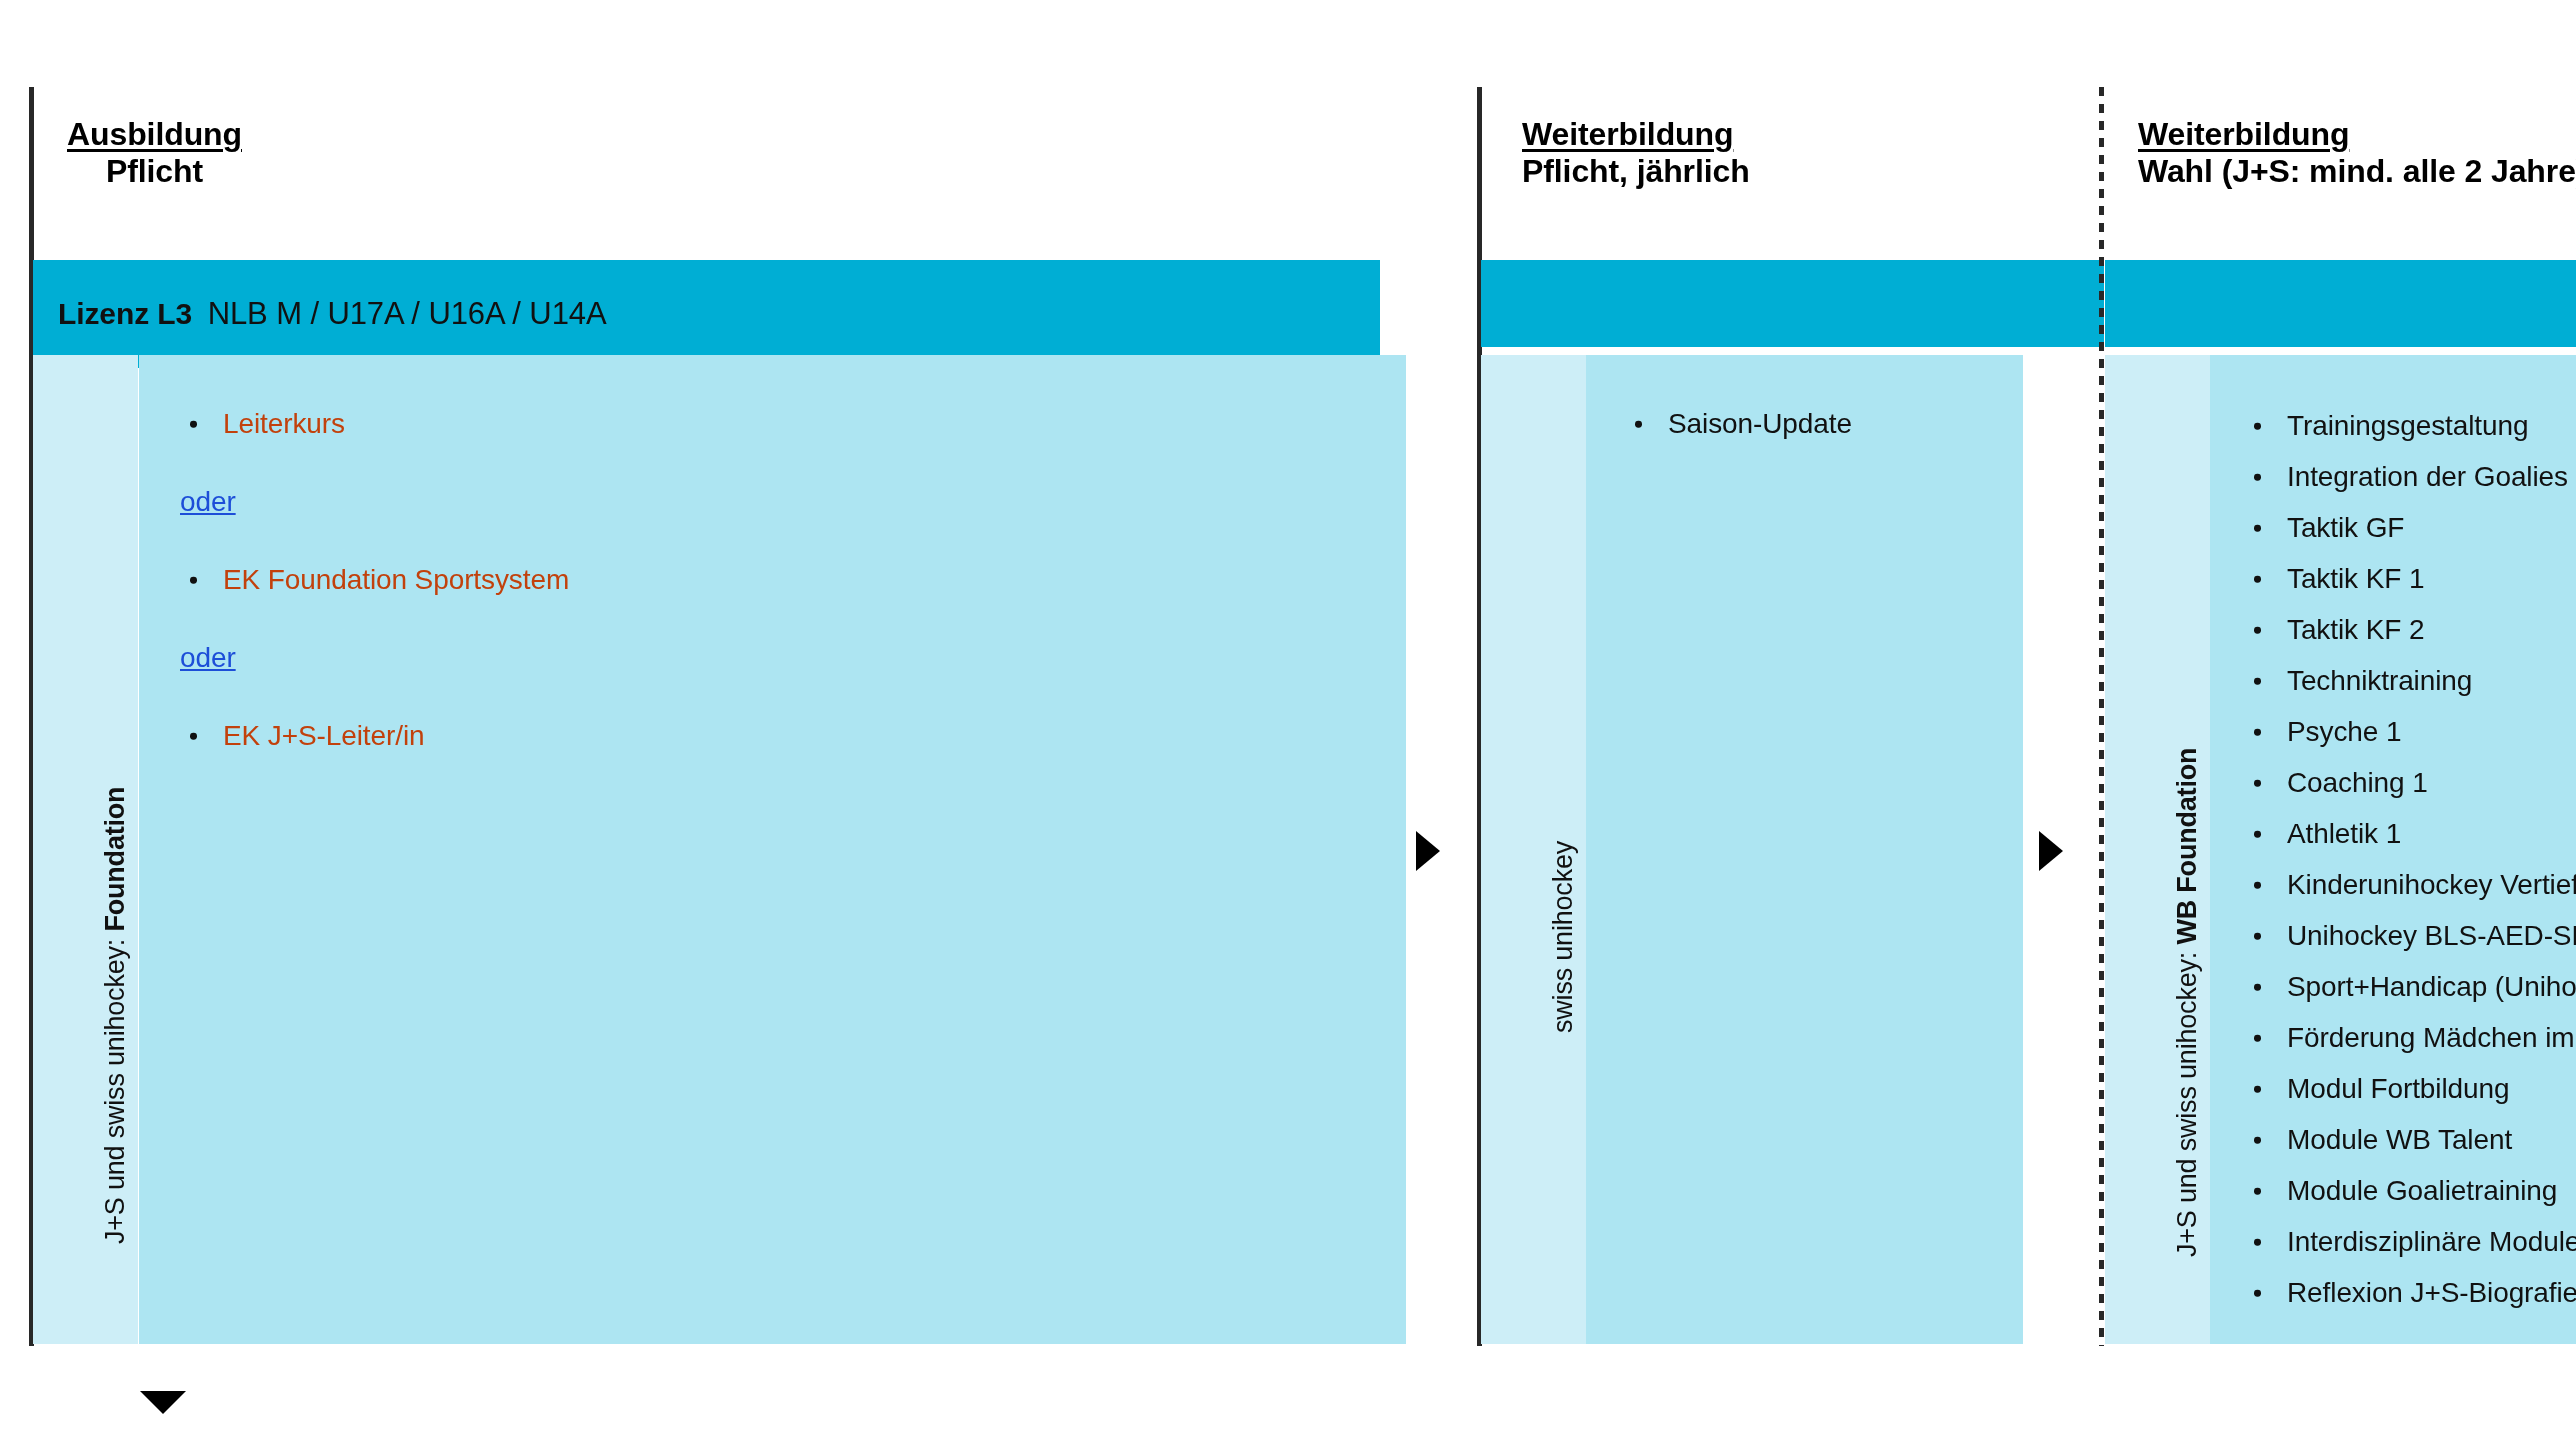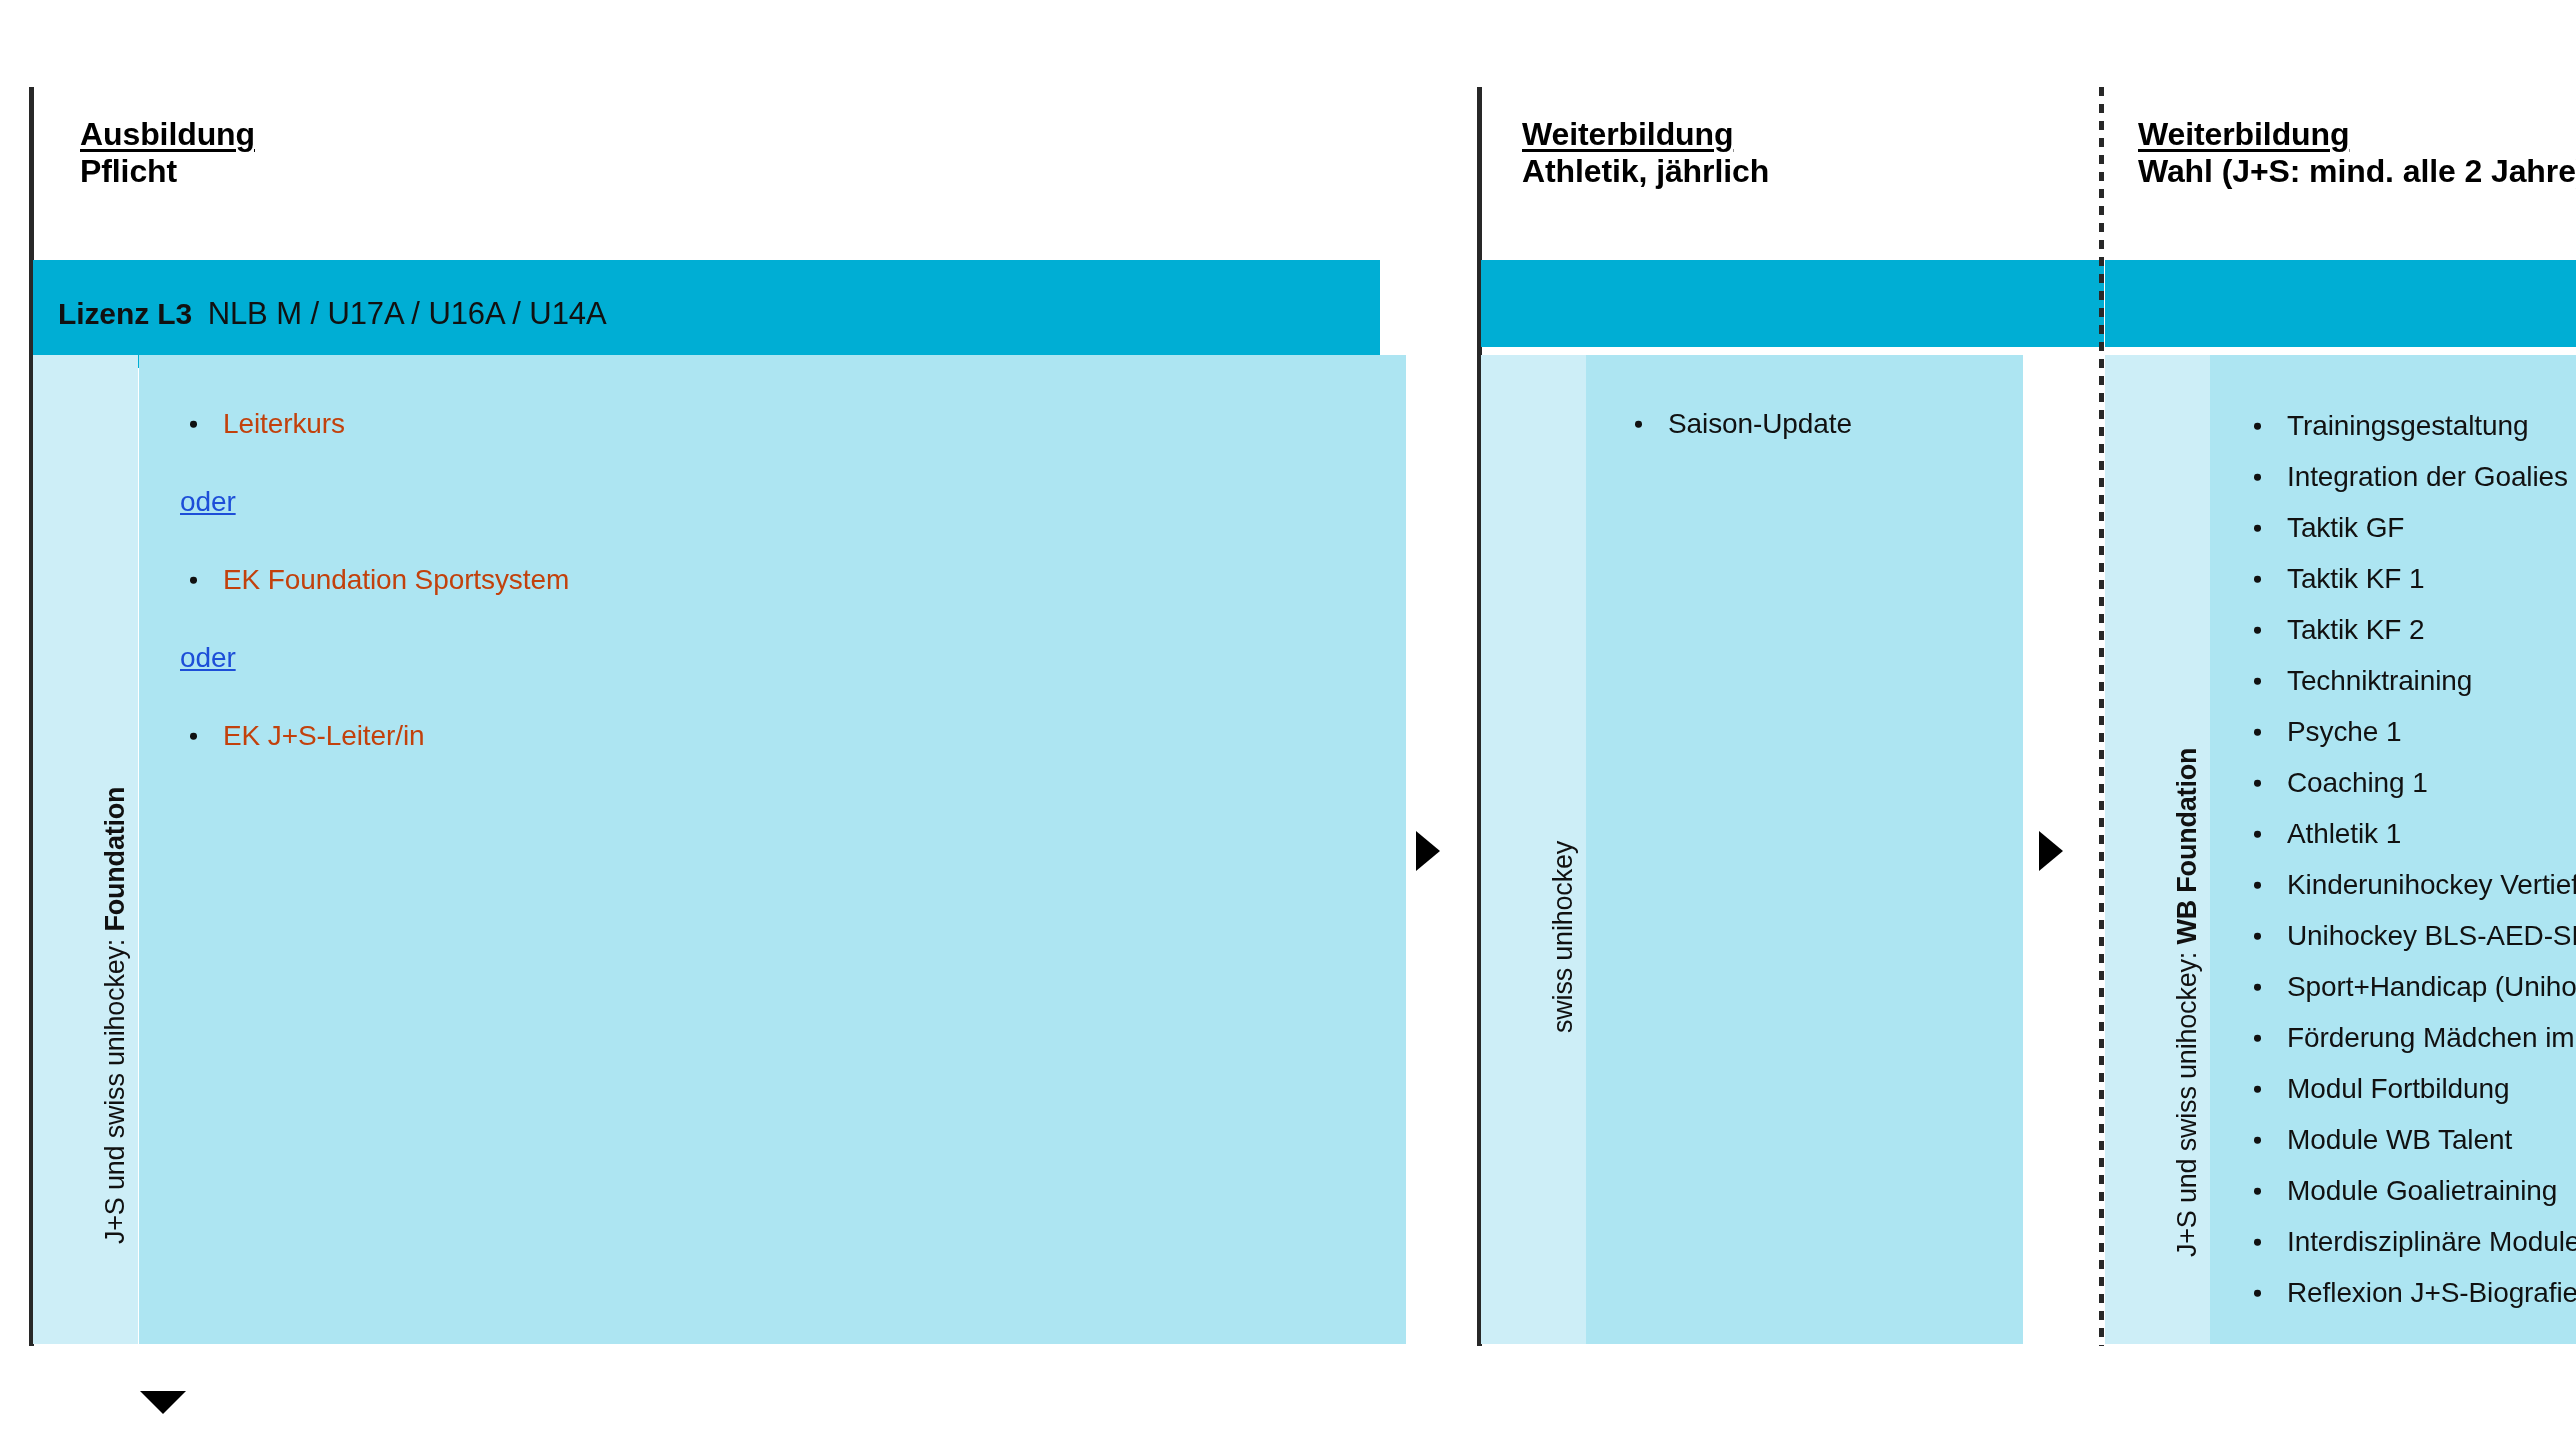--- a/index.html
+++ b/index.html
@@ -174,21 +174,21 @@
     border-left: 23px solid transparent;
     border-right: 23px solid transparent;
     border-top: 23px solid #000000;
   }
 </style>
 </head>
 <body>
 
 <div class="divider-solid" style="left:29px; top:87px; height:1259px;"></div>
 
-<div class="col-header" style="left:80px; top:116px;">
+<div class="col-header" style="left:67px; top:116px;text-align:center;">
   <span class="hdr-title">Ausbildung</span>
   <span class="hdr-sub">Pflicht</span>
 </div>
 
 <div class="license-bar" style="left:33px; top:260px; width:1347px; height:108px;">
   <span class="lic-label">Lizenz L3</span>
   <span class="lic-value">NLB M / U17A / U16A / U14A</span>
 </div>
 
 <div class="panel-strip" style="left:33px; top:355px; width:105px; height:989px;"></div>
@@ -211,21 +211,21 @@
 </div>
 
 <div class="arrow-down" style="left:140px; top:1391px;"></div>
 
 <div class="arrow-right" style="left:1416px; top:831px;"></div>
 
 <div class="divider-solid" style="left:1477px; top:87px; height:1259px;"></div>
 
 <div class="col-header" style="left:1522px; top:116px;">
   <span class="hdr-title">Weiterbildung</span>
-  <span class="hdr-sub">Athletik, jährlich</span>
+  <span class="hdr-sub">Pflicht, jährlich</span>
 </div>
 
 <div class="license-bar" style="left:1481px; top:260px; width:623px; height:87px;"></div>
 
 <div class="panel-strip" style="left:1481px; top:355px; width:105px; height:989px;"></div>
 <div class="panel-body" style="left:1586px; top:355px; width:437px; height:989px;"></div>
 
 <div class="vlabel" style="left:1548px; top:1033px;">
   <span class="vl-plain">swiss unihockey</span><span class="vl-strong"></span>
 </div>

